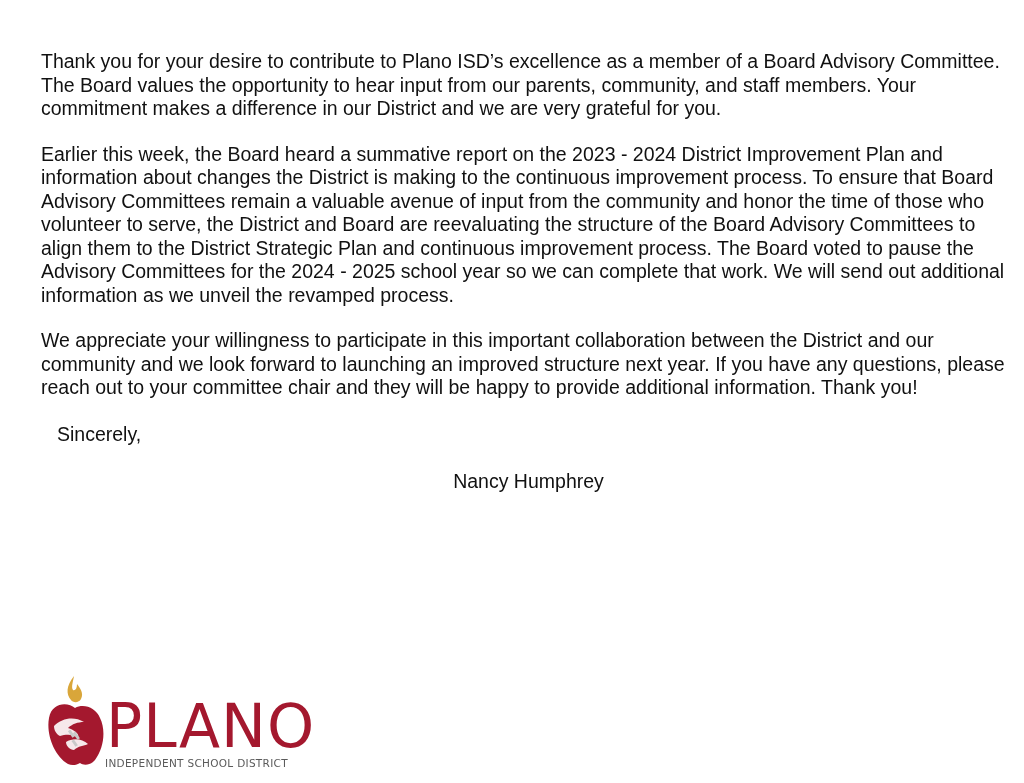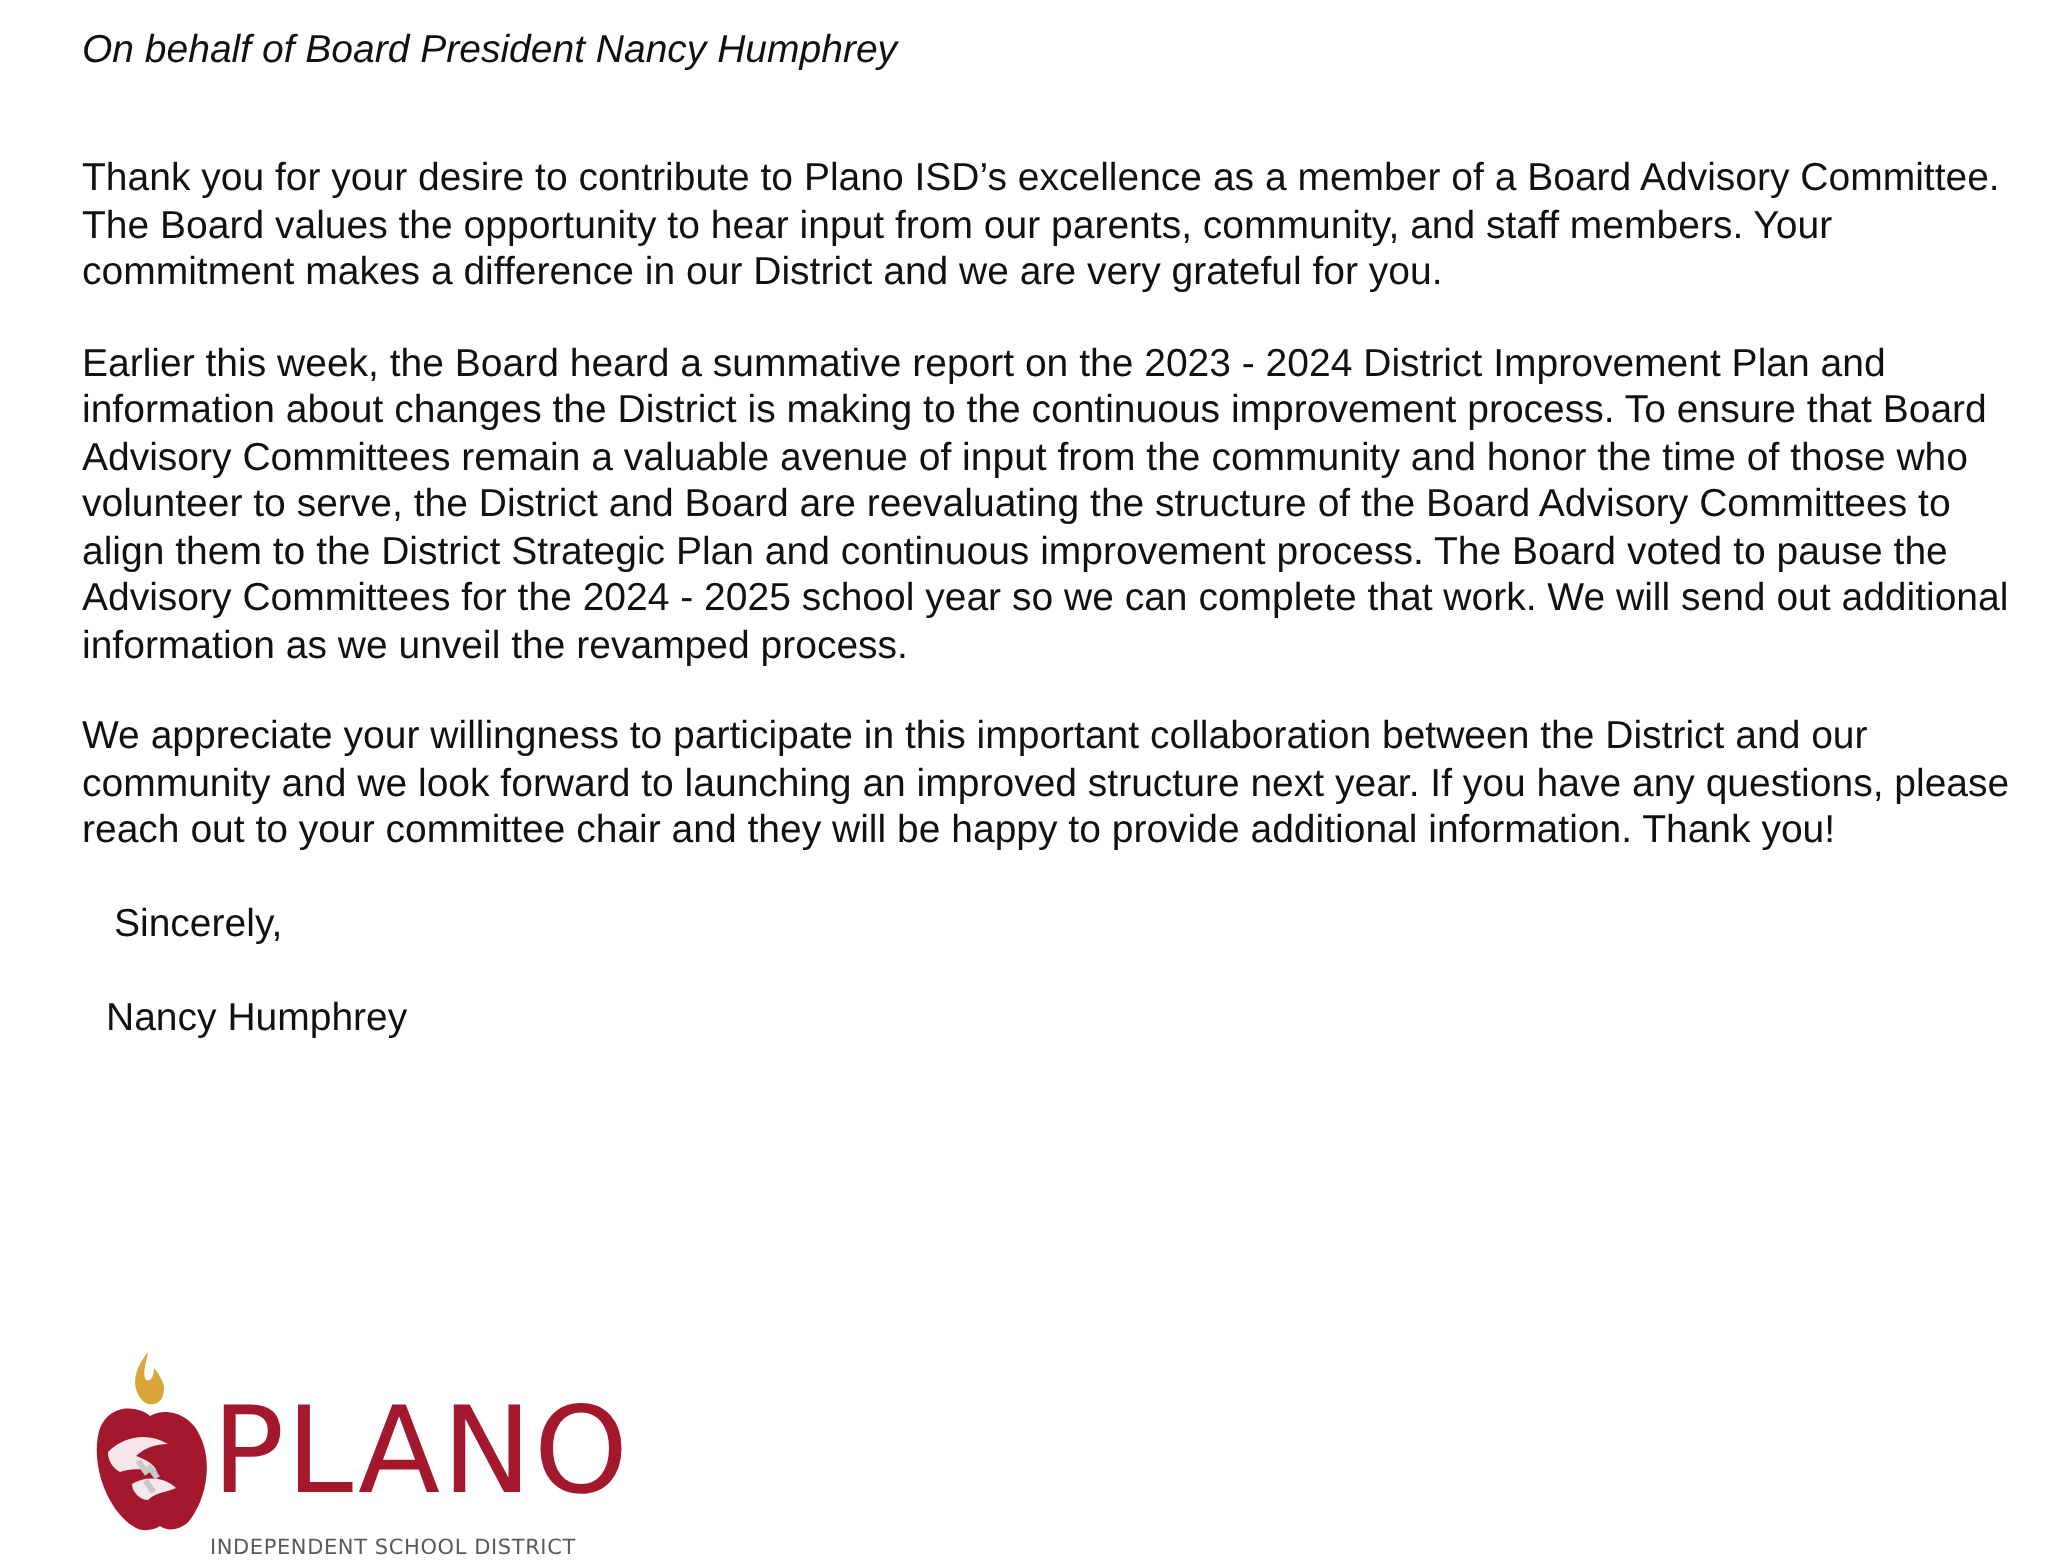--- a/index.html
+++ b/index.html
@@ -50,20 +50,21 @@
     .para-first {
       margin-top: 36px;
     }
     .closing {
       margin: 16px;
       margin-top: 23px;
     }
     .signature {
       margin: 12px;
       margin-top: 24px;
+      text-align: center;
     }
     .signature span {
       display: block;
     }
     .logo {
       position: absolute;
       left: 42px;
       top: 672px;
       width: 270px;
       height: 104px;
@@ -75,40 +76,39 @@
       font-family: "DejaVu Sans", sans-serif;
       font-size: 60px;
       letter-spacing: 1px;
       color: #a4182e;
       line-height: 1;
       font-weight: normal;
     }
     .logo-sub {
       position: absolute;
       left: 63px;
-      top: 96px;
+      top: 85px;
       font-family: "DejaVu Sans", sans-serif;
       font-size: 10.5px;
       letter-spacing: 0.3px;
       color: #5a5a5a;
       white-space: nowrap;
     }
     .logo-mark {
       position: absolute;
       left: 2px;
       top: 0px;
       width: 62px;
       height: 100px;
     }
   </style>
 </head>
 <body>
 
 <div class="letter">
-  <p class="byline">On behalf of Board President Nancy Humphrey</p>
 
 
   <p class="para para-first">Thank you for your desire to contribute to Plano ISD’s excellence as a member of a Board Advisory Committee. The Board values the opportunity to hear input from our parents, community, and staff members. Your commitment makes a difference in our District and we are very grateful for you.</p>
   <p class="para">Earlier this week, the Board heard a summative report on the 2023 - 2024 District Improvement Plan and information about changes the District is making to the continuous improvement process. To ensure that Board Advisory Committees remain a valuable avenue of input from the community and honor the time of those who volunteer to serve, the District and Board are reevaluating the structure of the Board Advisory Committees to align them to the District Strategic Plan and continuous improvement process. The Board voted to pause the Advisory Committees for the 2024 - 2025 school year so we can complete that work. We will send out additional information as we unveil the revamped process.</p>
   <p class="para">We appreciate your willingness to participate in this important collaboration between the District and our community and we look forward to launching an improved structure next year. If you have any questions, please reach out to your committee chair and they will be happy to provide additional information. Thank you!</p>
 
   <p class="closing">Sincerely,</p>
 
   <p class="signature">
     <span>Nancy Humphrey</span>

